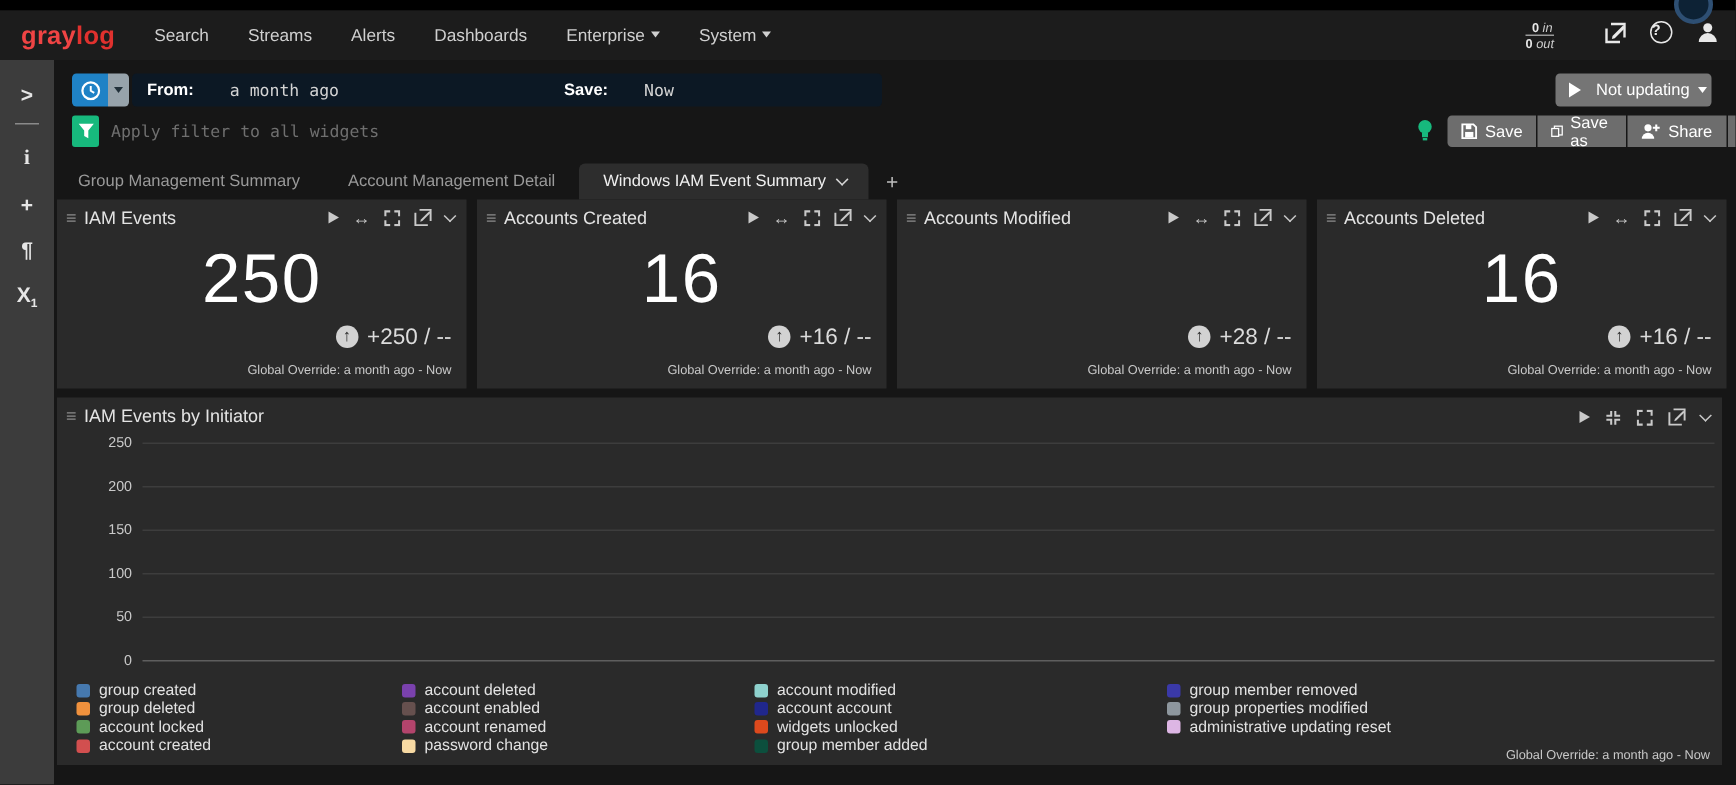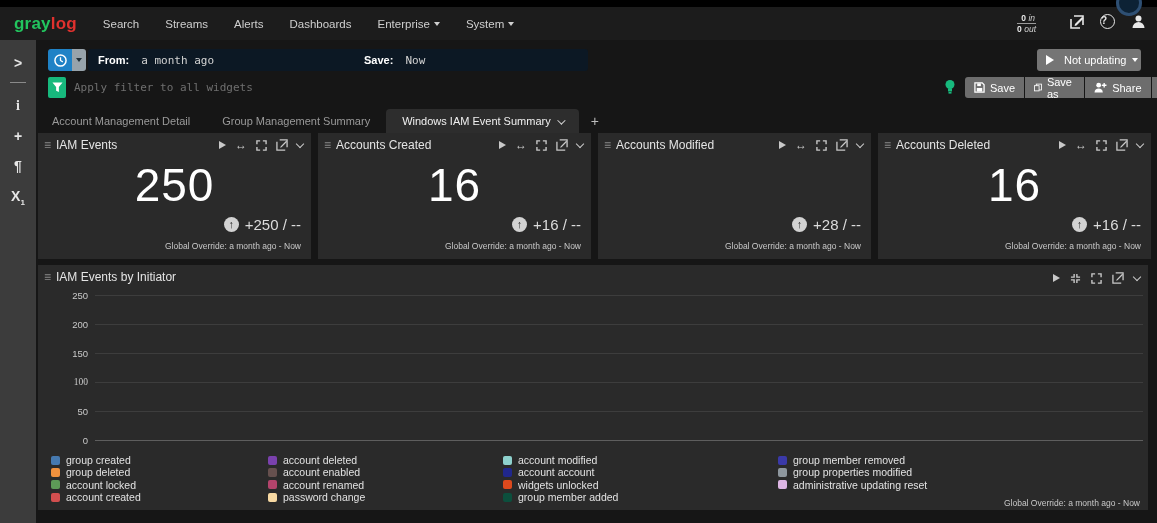--- a/index.html
+++ b/index.html
@@ -12,21 +12,21 @@
 
   
   #top-strip { left:0; top:0; width:1157px; height:7px; background:#000; }
   #float-badge { left:1116px; top:-10px; width:26px; height:26px; border-radius:50%;
     background:#0d2235; border:3px solid #2e4f73; z-index:9; }
 
   
   #navbar { left:0; top:7px; width:1157px; height:33px; background:#1c1c1c;
     display:flex; align-items:center; z-index:5; }
   #brand { font-weight:bold; font-size:17px; letter-spacing:.2px; margin-left:14px; }
-  #brand .b1 { color:#22c55e; } #brand .b2 { color:#e0312e; }
+  #brand .b1 { color:#ef4444; } #brand .b2 { color:#e0312e; }
   .nav-item { color:#cfcfcf; font-size:11.5px; margin-left:26px; cursor:pointer; }
   .nav-item .caret { display:inline-block; margin-left:4px; width:0; height:0;
     border-left:3.5px solid transparent; border-right:3.5px solid transparent;
     border-top:4px solid #cfcfcf; vertical-align:middle; }
   #nav-right { margin-left:auto; display:flex; margin-right:10px; }
   #throughput { font-size:8.5px; color:#e8e8e8; text-align:right; line-height:10px; margin-right:18px; }
   #throughput .row1 { border-bottom:1px solid #9a9a9a; padding:0 1px; }
   #throughput i { font-style:italic; color:#cfcfcf; }
   .nav-icon { width:17px; height:17px; margin-left:14px; cursor:pointer; display:flex;
     align-items:center; justify-content:center; }
@@ -45,21 +45,21 @@
   #tr-group { left:48px; top:49px; height:22px; display:flex; }
   #tr-clock-btn { width:24px; height:22px; background:#1f82c6; border-radius:3px 0 0 3px;
     display:flex; align-items:center; justify-content:center; cursor:pointer; }
   #tr-caret-btn { width:14px; height:22px; background:#97a3ab; border-radius:0 3px 3px 0;
     display:flex; align-items:center; justify-content:center; cursor:pointer; }
   #tr-caret-btn .caret { width:0; height:0; border-left:3.5px solid transparent;
     border-right:3.5px solid transparent; border-top:4px solid #21303a; }
   #tr-input { left:88px; top:49px; width:500px; height:22px; background:#0c1824;
     border-radius:3px; display:flex; align-items:center; font-size:11px; }
   #tr-input .lbl { font-weight:bold; color:#fff; }
-  #tr-input .val { font-family:"DejaVu Sans Mono", monospace; color:#d3d3d3; margin-left:12px; }
+  #tr-input .val { font-family:"DejaVu Sans Mono", monospace; color:#d3d3d3; margin-left:24px; }
   #from-label { margin-left:10px; }
   #until-label { margin-left:150px; }
   #refresh-btn { left:1037px; top:49px; width:104px; height:22px; background:#757575;
     border-radius:3px; display:flex; align-items:center; color:#fff; font-size:11px;
     cursor:pointer; }
   #refresh-btn .play { width:0; height:0; border-top:5px solid transparent;
     border-bottom:5px solid transparent; border-left:8px solid #fff; margin:0 10px 0 9px; }
   #refresh-btn .caret { width:0; height:0; border-left:3.5px solid transparent;
     border-right:3.5px solid transparent; border-top:4px solid #fff; margin-left:6px; }
 
@@ -239,22 +239,22 @@
         <path d="M11 1 v5 M8.5 3.5 h5" stroke="#fff" stroke-width="1.5"></path>
       </svg>
     <span>Share</span>
   </div>
   <div class="gray-btn" id="more-btn">
     
   </div>
 </div>
 
 <div id="tabs" class="abs">
+  <span class="tab">Group Management Summary</span>
   <span class="tab">Account Management Detail</span>
-  <span class="tab">Group Management Summary</span>
   <span class="tab active"><span>Windows IAM Event Summary</span><span class="caret"></span></span>
   <span id="tab-add">+</span>
 </div>
 
 <div id="widget-row" class="abs">
   <div class="card">
     <div class="card-head">
       <span class="drag-handle">≡</span>
       <span class="card-title">IAM Events</span>
       <span class="card-tools">
@@ -451,21 +451,21 @@
           <div class="bar" style="height: auto; max-height: 100%;">
             <div class="bar-seg" title="account locked: 4" style="height: 1.6%; background: rgb(93, 155, 87);"></div>
           </div>
         </div>
       </div>
   <div class="gridline zero" style="top: 100%;"></div>
       <div class="ytick" style="top: calc(100% - 5px);">0</div>
       <div class="gridline" style="top: 80%;"></div>
       <div class="ytick" style="top: calc(80% - 5px);">50</div>
       <div class="gridline" style="top: 60%;"></div>
-      <div class="ytick" style="top: calc(60% - 5px); font-family: Liberation Serif, serif;">100</div>
+      <div class="ytick" style="top: calc(60% - 5px);">100</div>
       <div class="gridline" style="top: 40%;"></div>
       <div class="ytick" style="top: calc(40% - 5px);">150</div>
       <div class="gridline" style="top: 20%;"></div>
       <div class="ytick" style="top: calc(20% - 5px);">200</div>
       <div class="gridline" style="top: 0%;"></div>
       <div class="ytick" style="top: calc(0% - 5px);">250</div>
     </div>
   <div id="legend">
       <div class="legend-col" style="left: 230px;">
         <div class="legend-item">

